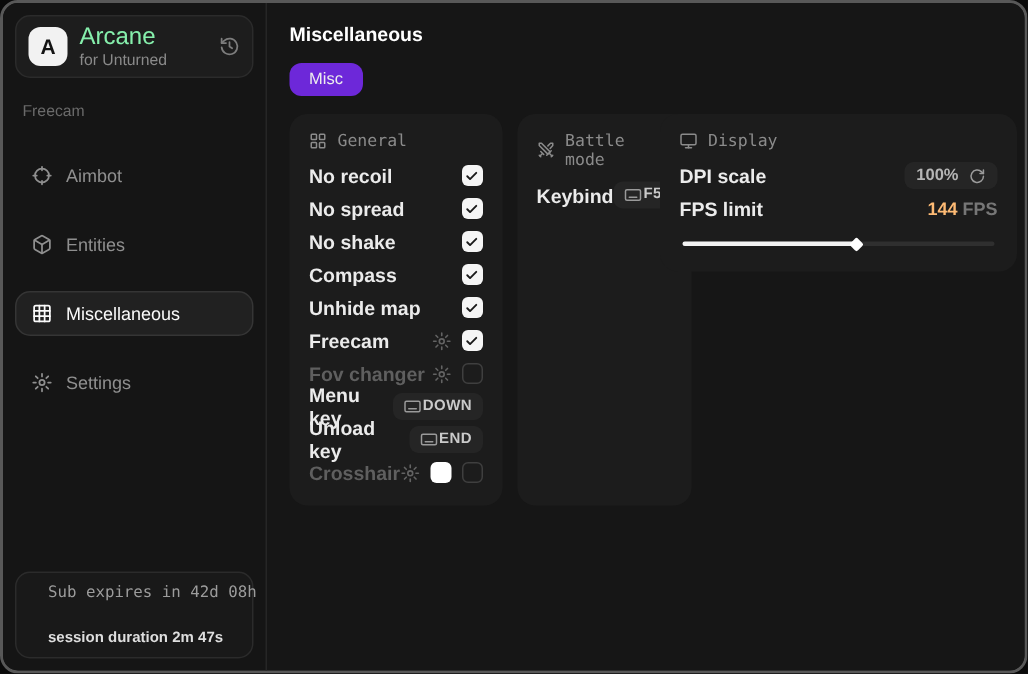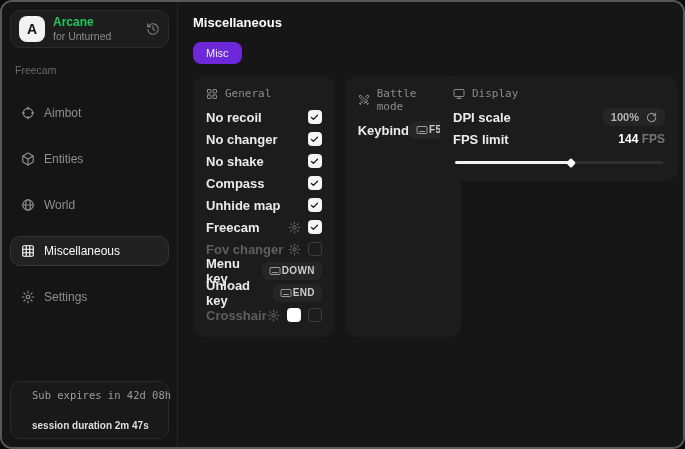--- a/index.html
+++ b/index.html
@@ -8,21 +8,21 @@
     position:relative;width:685px;height:449px;
     background:#151515;border:2px solid #585858;border-radius:12px;
     display:flex;overflow:hidden;
     font-family:"Liberation Sans",sans-serif;color:#eaeaea;
   }
   
   .sidebar{width:176px;flex:0 0 176px;border-right:1px solid #262626;display:flex;flex-direction:column;padding:8px;background:#151515;}
   .brand-card{display:flex;align-items:center;gap:8px;background:#1d1d1d;border:1px solid #2b2b2b;border-radius:10px;padding:5px 8px;min-height:38px;}
   .avatar{width:26px;height:26px;border-radius:8px;background:#f2f2f2;color:#141414;font-weight:bold;font-size:14px;display:flex;align-items:center;justify-content:center;flex:0 0 26px;}
   .brand-text{display:flex;flex-direction:column;line-height:1.15;}
-  .brand-name{font-size:12px;font-weight:bold;color:#22c55e;}
+  .brand-name{font-size:16px;font-weight:normal;color:#86efac;}
   .brand-sub{font-size:10.5px;color:#8a8a8a;}
   .brand-action{margin-left:auto;color:#7d7d7d;display:flex;align-items:center;cursor:pointer;}
   .cat-label{margin:16px 5px 7px;font-size:10.5px;color:#6a6a6a;}
   .nav{display:flex;flex-direction:column;gap:1px;}
   .nav-item{display:flex;align-items:center;gap:9px;padding:7px 10px;border-radius:10px;border:1px solid transparent;color:#8f8f8f;font-size:12px;font-weight:500;cursor:pointer;margin-top:15px;}
   .nav-item .nicon{display:flex;align-items:center;color:inherit;}
   .nav-item.active{background:#212121;border-color:#353535;color:#fafafa;}
   .side-footer{margin-top:auto;border:1px solid #2b2b2b;background:#191919;border-radius:10px;padding:7px 21px;}
   .sub-line{font-family:"DejaVu Sans Mono",monospace;font-size:10.5px;color:#9c9c9c;white-space:nowrap;}
   .sess-line{margin-top:19px;font-size:10px;font-weight:600;color:#dedede;white-space:nowrap;}
@@ -45,21 +45,21 @@
   .checkbox.unchecked{border:1.5px solid #3f3f3f;background:transparent;}
   .gear-btn{display:flex;align-items:center;color:#636363;cursor:pointer;}
   .key-badge{display:flex;gap:1px;background:#252525;border-radius:6px;padding:3px 7px;cursor:pointer;}
   .key-badge .kicon{display:flex;align-items:center;color:#9a9a9a;}
   .key-badge .ktext{font-size:10px;font-weight:600;color:#cacaca;letter-spacing:.3px;}
   .swatch{width:14px;height:14px;border-radius:4px;background:#ffffff;cursor:pointer;}
   .value-box{display:flex;align-items:center;gap:7px;background:#252525;border-radius:6px;padding:3px 8px;cursor:pointer;}
   .value-box .vtext{font-size:11px;color:#b5b5b5;font-weight:600;}
   .value-box .vicon{display:flex;align-items:center;color:#9a9a9a;}
   .fps-value{font-size:12px;}
-  .fps-num{color:#ffffff;font-weight:bold;}
+  .fps-num{color:#fdba74;font-weight:bold;}
   .fps-unit{color:#767676;font-weight:600;}
   .slider{position:relative;height:3px;background:#2f2f2f;border-radius:2px;margin:11px 2px 6px;cursor:pointer;}
   .slider-fill{position:absolute;left:0;top:0;height:100%;background:#f2f2f2;border-radius:2px;}
   .slider-thumb{position:absolute;top:50%;width:7px;height:7px;background:#ffffff;border-radius:1.5px;transform:translate(-50%,-50%) rotate(45deg);}
   svg{display:block;}
 </style>
 </head>
 <body>
 
 <div class="window">
@@ -101,30 +101,20 @@
       <div class="nav-item">
         <span class="nicon">
           <svg width="14" height="14" viewBox="0 0 24 24" fill="none" stroke="currentColor" stroke-width="2" stroke-linecap="round" stroke-linejoin="round">
               <path d="M21 16V8a2 2 0 0 0-1-1.73l-7-4a2 2 0 0 0-2 0l-7 4A2 2 0 0 0 3 8v8a2 2 0 0 0 1 1.73l7 4a2 2 0 0 0 2 0l7-4A2 2 0 0 0 21 16z"></path>
               <polyline points="3.27 6.96 12 12.01 20.73 6.96"></polyline>
               <line x1="12" y1="22.08" x2="12" y2="12"></line>
             </svg>
         </span>
         <span>Entities</span>
       </div>
-      <div class="nav-item">
-        <span class="nicon">
-          <svg width="14" height="14" viewBox="0 0 24 24" fill="none" stroke="currentColor" stroke-width="2" stroke-linecap="round">
-              <circle cx="12" cy="12" r="9"></circle>
-              <line x1="3" y1="12" x2="21" y2="12"></line>
-              <ellipse cx="12" cy="12" rx="4" ry="9"></ellipse>
-            </svg>
-        </span>
-        <span>World</span>
-      </div>
       <div class="nav-item active">
         <span class="nicon">
           <svg width="14" height="14" viewBox="0 0 24 24" fill="none" stroke="currentColor" stroke-width="2" stroke-linecap="round" stroke-linejoin="round">
               <rect x="3" y="3" width="18" height="18" rx="2"></rect>
               <line x1="3" y1="9" x2="21" y2="9"></line>
               <line x1="3" y1="15" x2="21" y2="15"></line>
               <line x1="9" y1="3" x2="9" y2="21"></line>
               <line x1="15" y1="3" x2="15" y2="21"></line>
             </svg>
         </span>
@@ -176,21 +166,21 @@
             <div class="controls">
                 <span class="checkbox checked">
                   <svg width="9" height="9" viewBox="0 0 24 24" fill="none" stroke="#1a1a1a" stroke-width="3.4" stroke-linecap="round" stroke-linejoin="round">
                     <polyline points="20 6 9 17 4 12"></polyline>
                   </svg>
                 </span>
               </div>
           </div>
 
           <div class="row">
-            <span class="row-label">No changer</span>
+            <span class="row-label">No spread</span>
             <div class="controls">
                 <span class="checkbox checked">
                   <svg width="9" height="9" viewBox="0 0 24 24" fill="none" stroke="#1a1a1a" stroke-width="3.4" stroke-linecap="round" stroke-linejoin="round">
                     <polyline points="20 6 9 17 4 12"></polyline>
                   </svg>
                 </span>
               </div>
           </div>
 
           <div class="row">

